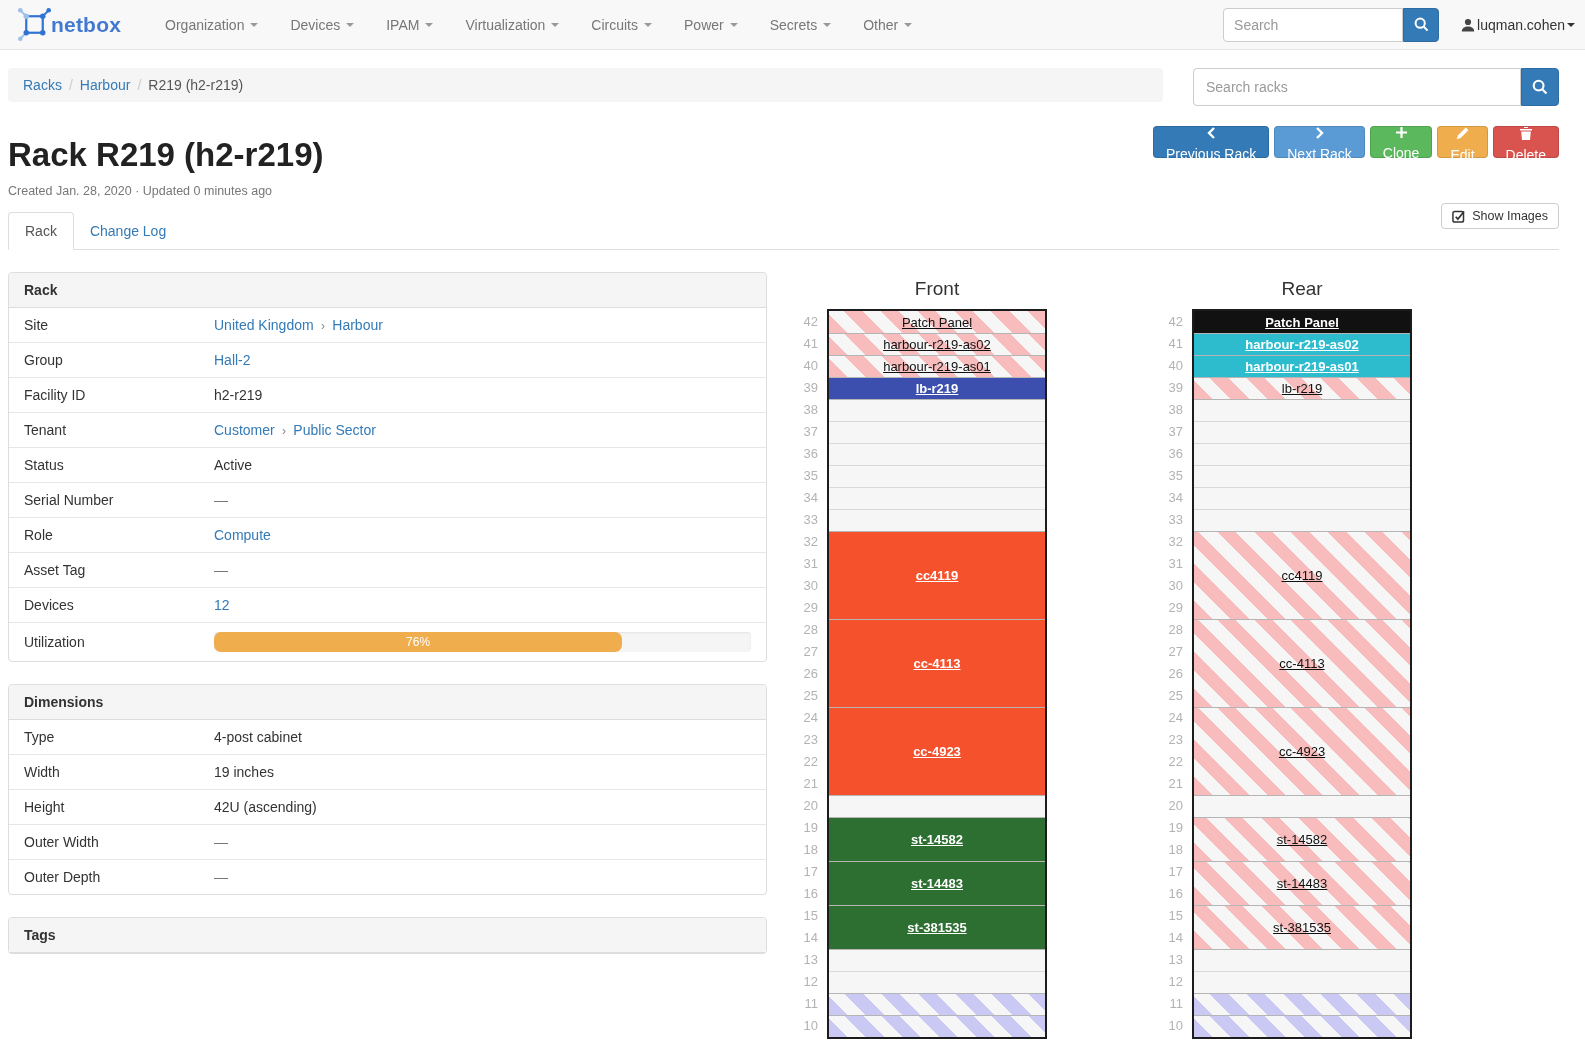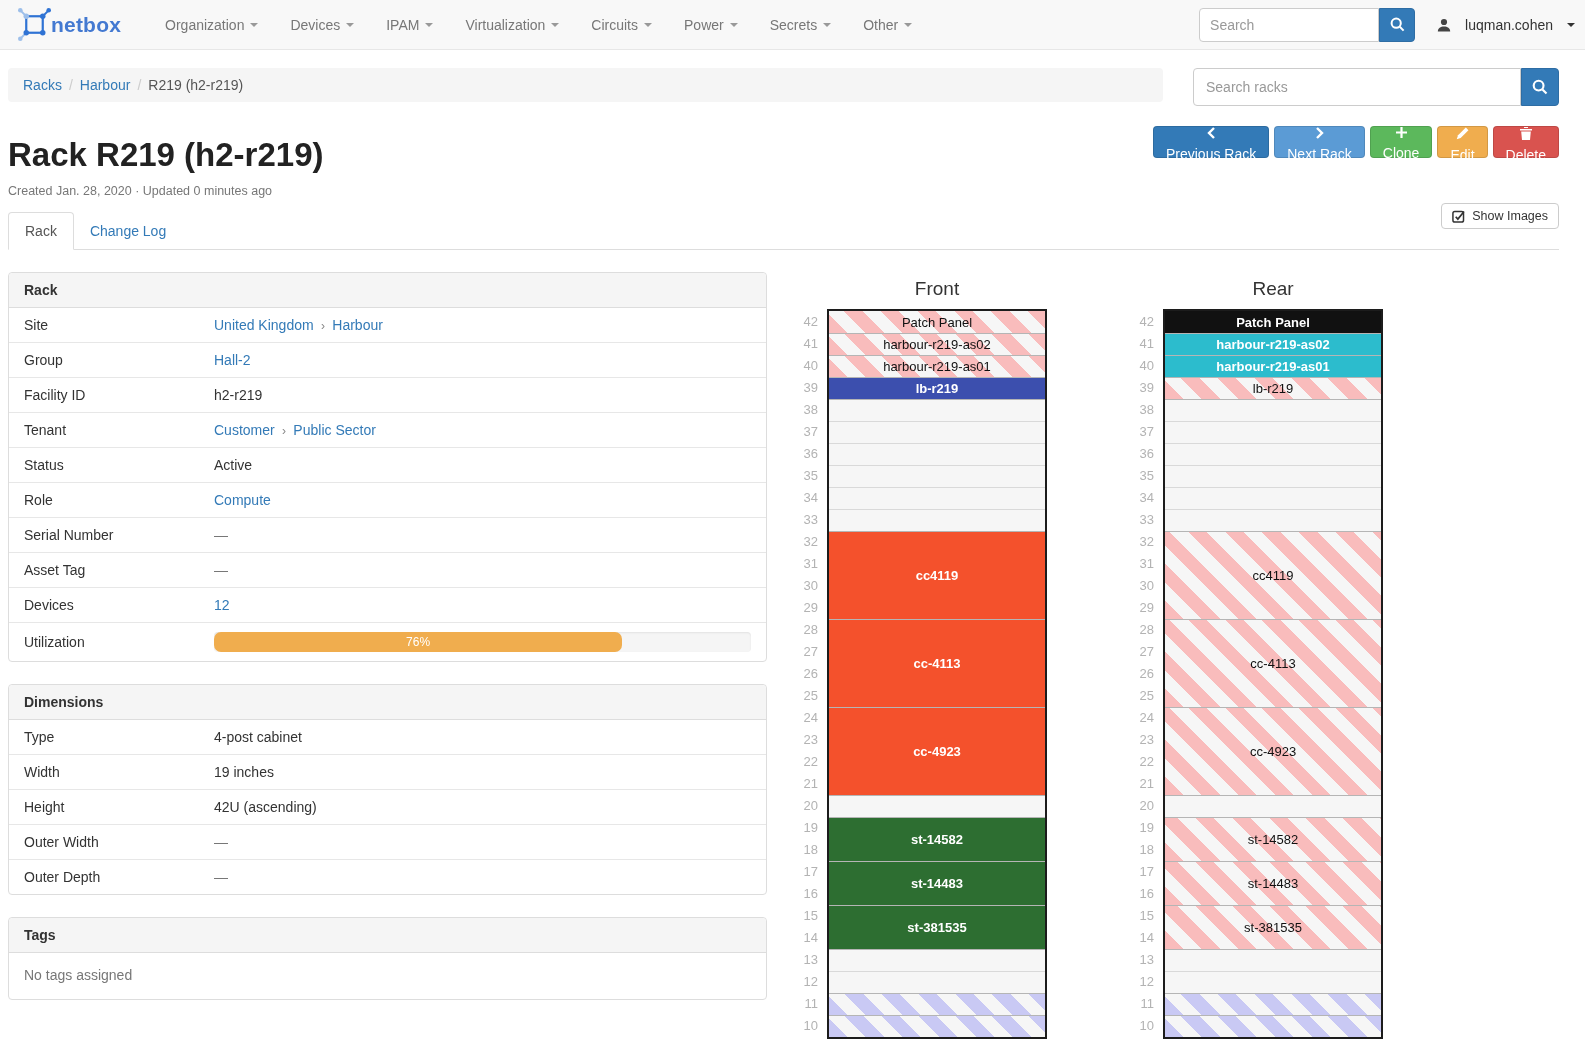--- a/index.html
+++ b/index.html
@@ -12,21 +12,21 @@
   .brand { display:flex; align-items:center; gap:0; padding:0 10px; cursor:pointer; }
   .brand-text { color:#4379d1; font-size:21px; font-weight:bold; letter-spacing:.2px; }
   .nav-menus { display:flex; align-items:center; margin-left:18px; }
   .nav-item { color:#777; padding:0 16px; height:50px; display:flex; align-items:center; gap:6px; cursor:pointer; }
   .caret { width:0; height:0; border-left:4px solid transparent; border-right:4px solid transparent; border-top:4px solid #999; display:inline-block; }
   .nav-right { margin-left:auto; display:flex; align-items:center; gap:22px; }
   .nav-search { display:flex; }
   .nav-search input { width:180px; height:34px; border:1px solid #ccc; border-radius:4px 0 0 4px; padding:0 10px; font-size:14px; color:#555; outline:none; }
   .nav-search input::placeholder { color:#999; }
   .btn-search { width:36px; height:34px; background:#337ab7; border:1px solid #2e6da4; border-radius:0 4px 4px 0; display:flex; align-items:center; justify-content:center; cursor:pointer; }
-  .nav-user { display:flex; align-items:center; gap:14px; color:#333; cursor:pointer; }
+  .nav-user { display:flex; align-items:center; gap:2px; color:#333; cursor:pointer; }
   .nav-user .caret { border-top-color:#333; }
 
   
   .crumb-row { display:flex; align-items:flex-start; padding:18px 26px 0 8px; }
   .breadcrumb { flex:1; background:#f5f5f5; border-radius:4px; padding:9px 15px; margin-right:30px; font-size:14px; }
   .breadcrumb a { color:#337ab7; text-decoration:none; cursor:pointer; }
   .crumb-sep { color:#ccc; padding:0 7px; }
   .crumb-current { color:#555; }
   .rack-search { display:flex; width:366px; }
   .rack-search input { flex:1; height:38px; border:1px solid #ccc; border-radius:4px 0 0 4px; padding:12px 12px; font-size:14px; outline:none; }
@@ -57,28 +57,28 @@
   .panel tr + tr td { border-top:1px solid #e7e7e7; }
   td.lbl { width:190px; color:#333; }
   .panel a { color:#337ab7; text-decoration:none; cursor:pointer; }
   .vsep { color:#888; font-size:12px; padding:0 4px; }
   .muted { color:#777; }
   .panel-body { padding:14px 15px 16px 15px; color:#777; }
   .progress { background:#f5f5f5; border-radius:4px; height:20px; width:100%; box-shadow:inset 0 1px 2px rgba(0,0,0,.08); overflow:hidden; }
   .pfill { background:#f0ad4e; height:100%; color:#fff; font-size:12px; line-height:20px; text-align:center; border-radius:4px 0 0 4px; }
 
   
-  .elevations { display:flex; gap:85px; margin-left:29px; padding-top:6px; }
+  .elevations { display:flex; gap:114px; margin-left:29px; padding-top:6px; }
   .elevation { }
   .elev-title { margin-left:31px; width:220px; text-align:center; font-size:19px; color:#333; margin-bottom:9px; }
   .rack-wrap { display:flex; }
   .unit-col { width:31px; padding-right:9px; text-align:right; color:#b3b3b3; font-size:13px; padding-top:2px; }
   .unum { height:22px; line-height:22px; }
   .rack-box { width:220px; border:2px solid #1c1c1c; }
-  .slot { position:relative; display:flex; align-items:center; justify-content:center; font-size:13px; overflow:hidden; }
+  .slot { position:relative; display:flex; align-items:center; justify-content:center; font-size:13px; overflow:hidden;text-decoration:underline; }
   .slot + .slot { border-top:1px solid #b5b5b5; }
   .slot.empty { background:#f6f6f6; }
   .slot.empty + .slot.empty { border-top:1px solid #d9d9d9; }
   .slot.solid { color:#fff; font-weight:bold; }
   .slot.striped-pink { color:#111; background:repeating-linear-gradient(45deg,#f9bcbc 0 13px,#f6f6f6 13px 26px); }
   .slot.striped-blue { background:repeating-linear-gradient(45deg,#c9c9f4 0 13px,#f6f6f6 13px 26px); }
   .icon { display:inline-flex; align-items:center; }
 </style>
 </head>
 <body>
@@ -261,26 +261,26 @@
               </tr>
               <tr>
                 <td class="lbl">Tenant</td>
                 <td><a>Customer</a><span class="vsep"> › </span><a>Public Sector</a></td>
               </tr>
               <tr>
                 <td class="lbl">Status</td>
                 <td><span>Active</span></td>
               </tr>
               <tr>
+                <td class="lbl">Serial Number</td>
+                <td><span class="muted">—</span></td>
+              </tr>
+              <tr>
                 <td class="lbl">Role</td>
                 <td><a>Compute</a></td>
-              </tr>
-              <tr>
-                <td class="lbl">Serial Number</td>
-                <td><span class="muted">—</span></td>
               </tr>
               <tr>
                 <td class="lbl">Asset Tag</td>
                 <td><span class="muted">—</span></td>
               </tr>
               <tr>
                 <td class="lbl">Devices</td>
                 <td><a>12</a></td>
               </tr>
               <tr>
@@ -316,21 +316,20 @@
               </tr>
               <tr>
                 <td class="lbl">Outer Depth</td>
                 <td><span class="muted">—</span></td>
               </tr>
             </tbody>
           </table>
       </div>
       <div class="panel">
         <div class="panel-heading">Tags</div>
-        <div class="panel-body">No tags assigned</div>
       </div>
     </div>
 
     <div class="elevations">
       <div class="elevation">
         <div class="elev-title">Front</div>
         <div class="rack-wrap">
           <div class="unit-col" id="front-units">
               <div class="unum">42</div>
               <div class="unum">41</div>

